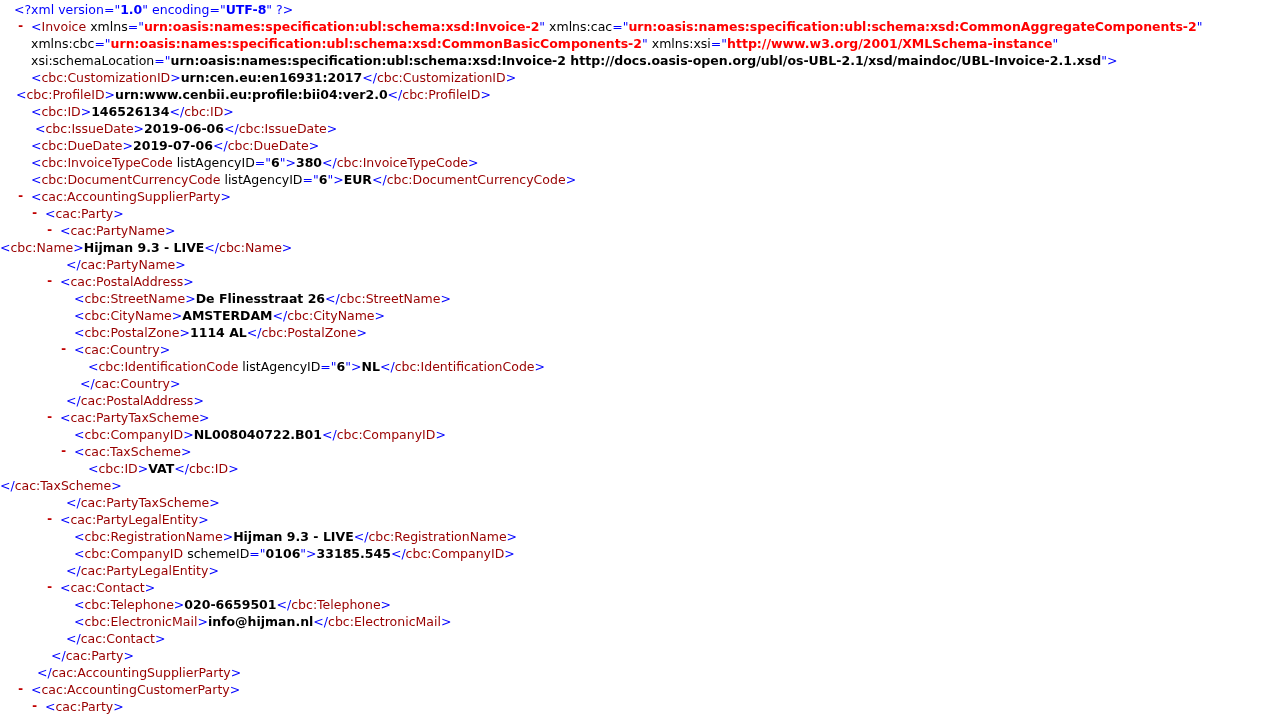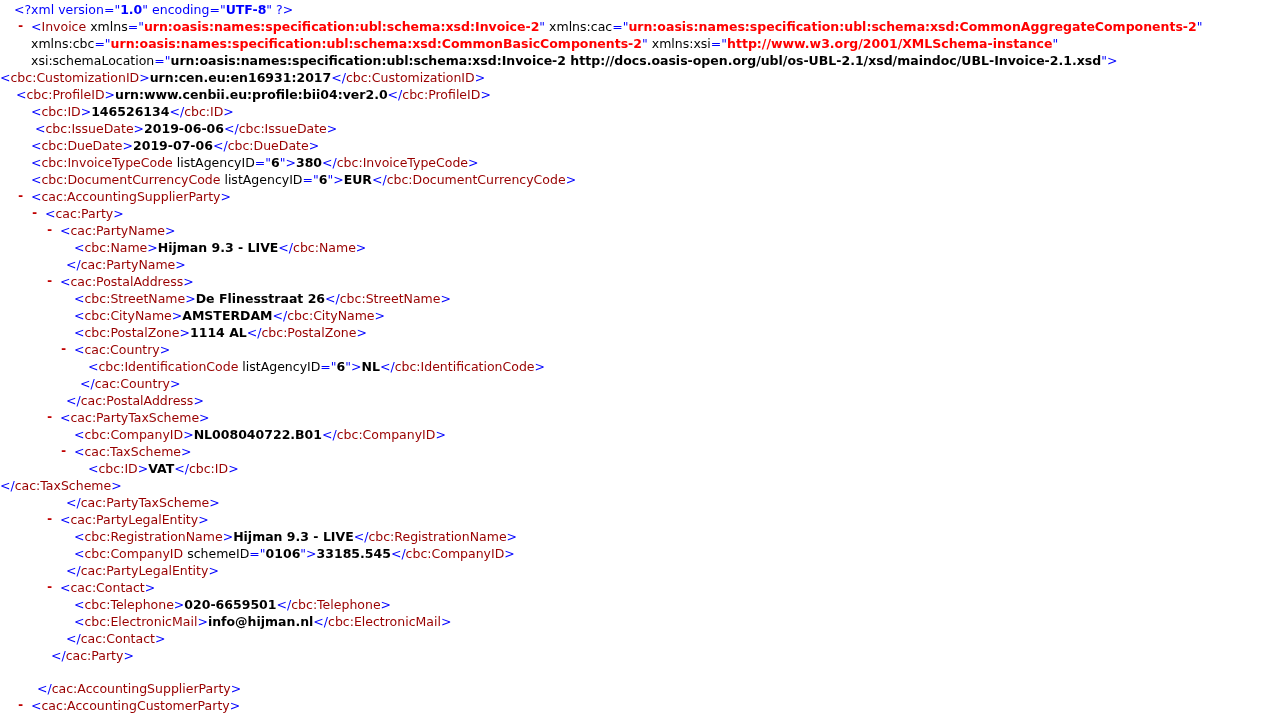--- a/index.html
+++ b/index.html
@@ -44,31 +44,31 @@
   .tk-pv { color: var(--pi-value, #0000ff); font-weight: bold; }
 </style>
 </head>
 <body style="background: rgb(255, 255, 255);">
 
 <div class="viewer">
     <div class="line" style="padding-left: 14px;"><span class="tk-m">&lt;?xml version="</span><span class="tk-pv">1.0</span><span class="tk-m">" encoding="</span><span class="tk-pv">UTF-8</span><span class="tk-m">" ?&gt;</span></div>
     <div class="line" style="padding-left: 31px;"><span class="marker" style="left: 17px;">-</span><span class="tk-m">&lt;</span><span class="tk-t">Invoice</span><span class="tk-a"> xmlns</span><span class="tk-m">="</span><span class="tk-nv">urn:oasis:names:specification:ubl:schema:xsd:Invoice-2</span><span class="tk-m">"</span><span class="tk-a"> xmlns:cac</span><span class="tk-m">="</span><span class="tk-nv">urn:oasis:names:specification:ubl:schema:xsd:CommonAggregateComponents-2</span><span class="tk-m">"</span></div>
     <div class="line" style="padding-left: 31px;"><span class="tk-a">xmlns:cbc</span><span class="tk-m">="</span><span class="tk-nv">urn:oasis:names:specification:ubl:schema:xsd:CommonBasicComponents-2</span><span class="tk-m">"</span><span class="tk-a"> xmlns:xsi</span><span class="tk-m">="</span><span class="tk-nv">http://www.w3.org/2001/XMLSchema-instance</span><span class="tk-m">"</span></div>
     <div class="line" style="padding-left: 31px;"><span class="tk-a">xsi:schemaLocation</span><span class="tk-m">="</span><span class="tk-v">urn:oasis:names:specification:ubl:schema:xsd:Invoice-2 http://docs.oasis-open.org/ubl/os-UBL-2.1/xsd/maindoc/UBL-Invoice-2.1.xsd</span><span class="tk-m">"&gt;</span></div>
-    <div class="line" style=""><span class="tk-m">&lt;</span><span class="tk-t">cbc:CustomizationID</span><span class="tk-m">&gt;</span><span class="tk-x">urn:cen.eu:en16931:2017</span><span class="tk-m">&lt;/</span><span class="tk-t">cbc:CustomizationID</span><span class="tk-m">&gt;</span></div>
+    <div class="line" style="padding-left: 31px;"><span class="tk-m">&lt;</span><span class="tk-t">cbc:CustomizationID</span><span class="tk-m">&gt;</span><span class="tk-x">urn:cen.eu:en16931:2017</span><span class="tk-m">&lt;/</span><span class="tk-t">cbc:CustomizationID</span><span class="tk-m">&gt;</span></div>
     <div class="line" style="padding-left: 16px;"><span class="tk-m">&lt;</span><span class="tk-t">cbc:ProfileID</span><span class="tk-m">&gt;</span><span class="tk-x">urn:www.cenbii.eu:profile:bii04:ver2.0</span><span class="tk-m">&lt;/</span><span class="tk-t">cbc:ProfileID</span><span class="tk-m">&gt;</span></div>
     <div class="line" style="padding-left: 31px;"><span class="tk-m">&lt;</span><span class="tk-t">cbc:ID</span><span class="tk-m">&gt;</span><span class="tk-x">146526134</span><span class="tk-m">&lt;/</span><span class="tk-t">cbc:ID</span><span class="tk-m">&gt;</span></div>
     <div class="line" style="padding-left: 35px;"><span class="tk-m">&lt;</span><span class="tk-t">cbc:IssueDate</span><span class="tk-m">&gt;</span><span class="tk-x">2019-06-06</span><span class="tk-m">&lt;/</span><span class="tk-t">cbc:IssueDate</span><span class="tk-m">&gt;</span></div>
     <div class="line" style="padding-left: 31px;"><span class="tk-m">&lt;</span><span class="tk-t">cbc:DueDate</span><span class="tk-m">&gt;</span><span class="tk-x">2019-07-06</span><span class="tk-m">&lt;/</span><span class="tk-t">cbc:DueDate</span><span class="tk-m">&gt;</span></div>
     <div class="line" style="padding-left: 31px;"><span class="tk-m">&lt;</span><span class="tk-t">cbc:InvoiceTypeCode</span><span class="tk-a"> listAgencyID</span><span class="tk-m">="</span><span class="tk-v">6</span><span class="tk-m">"&gt;</span><span class="tk-x">380</span><span class="tk-m">&lt;/</span><span class="tk-t">cbc:InvoiceTypeCode</span><span class="tk-m">&gt;</span></div>
     <div class="line" style="padding-left: 31px;"><span class="tk-m">&lt;</span><span class="tk-t">cbc:DocumentCurrencyCode</span><span class="tk-a"> listAgencyID</span><span class="tk-m">="</span><span class="tk-v">6</span><span class="tk-m">"&gt;</span><span class="tk-x">EUR</span><span class="tk-m">&lt;/</span><span class="tk-t">cbc:DocumentCurrencyCode</span><span class="tk-m">&gt;</span></div>
     <div class="line" style="padding-left: 31px;"><span class="marker" style="left: 17px;">-</span><span class="tk-m">&lt;</span><span class="tk-t">cac:AccountingSupplierParty</span><span class="tk-m">&gt;</span></div>
     <div class="line" style="padding-left: 45px;"><span class="marker" style="left: 31px;">-</span><span class="tk-m">&lt;</span><span class="tk-t">cac:Party</span><span class="tk-m">&gt;</span></div>
     <div class="line" style="padding-left: 60px;"><span class="marker" style="left: 46px;">-</span><span class="tk-m">&lt;</span><span class="tk-t">cac:PartyName</span><span class="tk-m">&gt;</span></div>
-    <div class="line" style="padding-left: 74px;"><span class="tk-m">&lt;</span><span class="tk-t">cbc:Name</span><span class="tk-m">&gt;</span><span class="tk-x">Hijman 9.3 - LIVE</span><span class="tk-m">&lt;/</span><span class="tk-t">cbc:Name</span><span class="tk-m">&gt;</span></div>
+    <div class="line" style=""><span class="tk-m">&lt;</span><span class="tk-t">cbc:Name</span><span class="tk-m">&gt;</span><span class="tk-x">Hijman 9.3 - LIVE</span><span class="tk-m">&lt;/</span><span class="tk-t">cbc:Name</span><span class="tk-m">&gt;</span></div>
     <div class="line" style="padding-left: 66px;"><span class="tk-m">&lt;/</span><span class="tk-t">cac:PartyName</span><span class="tk-m">&gt;</span></div>
     <div class="line" style="padding-left: 60px;"><span class="marker" style="left: 46px;">-</span><span class="tk-m">&lt;</span><span class="tk-t">cac:PostalAddress</span><span class="tk-m">&gt;</span></div>
     <div class="line" style="padding-left: 74px;"><span class="tk-m">&lt;</span><span class="tk-t">cbc:StreetName</span><span class="tk-m">&gt;</span><span class="tk-x">De Flinesstraat 26</span><span class="tk-m">&lt;/</span><span class="tk-t">cbc:StreetName</span><span class="tk-m">&gt;</span></div>
     <div class="line" style="padding-left: 74px;"><span class="tk-m">&lt;</span><span class="tk-t">cbc:CityName</span><span class="tk-m">&gt;</span><span class="tk-x">AMSTERDAM</span><span class="tk-m">&lt;/</span><span class="tk-t">cbc:CityName</span><span class="tk-m">&gt;</span></div>
     <div class="line" style="padding-left: 74px;"><span class="tk-m">&lt;</span><span class="tk-t">cbc:PostalZone</span><span class="tk-m">&gt;</span><span class="tk-x">1114 AL</span><span class="tk-m">&lt;/</span><span class="tk-t">cbc:PostalZone</span><span class="tk-m">&gt;</span></div>
     <div class="line" style="padding-left: 74px;"><span class="marker" style="left: 60px;">-</span><span class="tk-m">&lt;</span><span class="tk-t">cac:Country</span><span class="tk-m">&gt;</span></div>
     <div class="line" style="padding-left: 88px;"><span class="tk-m">&lt;</span><span class="tk-t">cbc:IdentificationCode</span><span class="tk-a"> listAgencyID</span><span class="tk-m">="</span><span class="tk-v">6</span><span class="tk-m">"&gt;</span><span class="tk-x">NL</span><span class="tk-m">&lt;/</span><span class="tk-t">cbc:IdentificationCode</span><span class="tk-m">&gt;</span></div>
     <div class="line" style="padding-left: 80px;"><span class="tk-m">&lt;/</span><span class="tk-t">cac:Country</span><span class="tk-m">&gt;</span></div>
     <div class="line" style="padding-left: 66px;"><span class="tk-m">&lt;/</span><span class="tk-t">cac:PostalAddress</span><span class="tk-m">&gt;</span></div>
     <div class="line" style="padding-left: 60px;"><span class="marker" style="left: 46px;">-</span><span class="tk-m">&lt;</span><span class="tk-t">cac:PartyTaxScheme</span><span class="tk-m">&gt;</span></div>
@@ -79,16 +79,16 @@
     <div class="line" style="padding-left: 66px;"><span class="tk-m">&lt;/</span><span class="tk-t">cac:PartyTaxScheme</span><span class="tk-m">&gt;</span></div>
     <div class="line" style="padding-left: 60px;"><span class="marker" style="left: 46px;">-</span><span class="tk-m">&lt;</span><span class="tk-t">cac:PartyLegalEntity</span><span class="tk-m">&gt;</span></div>
     <div class="line" style="padding-left: 74px;"><span class="tk-m">&lt;</span><span class="tk-t">cbc:RegistrationName</span><span class="tk-m">&gt;</span><span class="tk-x">Hijman 9.3 - LIVE</span><span class="tk-m">&lt;/</span><span class="tk-t">cbc:RegistrationName</span><span class="tk-m">&gt;</span></div>
     <div class="line" style="padding-left: 74px;"><span class="tk-m">&lt;</span><span class="tk-t">cbc:CompanyID</span><span class="tk-a"> schemeID</span><span class="tk-m">="</span><span class="tk-v">0106</span><span class="tk-m">"&gt;</span><span class="tk-x">33185.545</span><span class="tk-m">&lt;/</span><span class="tk-t">cbc:CompanyID</span><span class="tk-m">&gt;</span></div>
     <div class="line" style="padding-left: 66px;"><span class="tk-m">&lt;/</span><span class="tk-t">cac:PartyLegalEntity</span><span class="tk-m">&gt;</span></div>
     <div class="line" style="padding-left: 60px;"><span class="marker" style="left: 46px;">-</span><span class="tk-m">&lt;</span><span class="tk-t">cac:Contact</span><span class="tk-m">&gt;</span></div>
     <div class="line" style="padding-left: 74px;"><span class="tk-m">&lt;</span><span class="tk-t">cbc:Telephone</span><span class="tk-m">&gt;</span><span class="tk-x">020-6659501</span><span class="tk-m">&lt;/</span><span class="tk-t">cbc:Telephone</span><span class="tk-m">&gt;</span></div>
     <div class="line" style="padding-left: 74px;"><span class="tk-m">&lt;</span><span class="tk-t">cbc:ElectronicMail</span><span class="tk-m">&gt;</span><span class="tk-x">info@hijman.nl</span><span class="tk-m">&lt;/</span><span class="tk-t">cbc:ElectronicMail</span><span class="tk-m">&gt;</span></div>
     <div class="line" style="padding-left: 66px;"><span class="tk-m">&lt;/</span><span class="tk-t">cac:Contact</span><span class="tk-m">&gt;</span></div>
     <div class="line" style="padding-left: 51px;"><span class="tk-m">&lt;/</span><span class="tk-t">cac:Party</span><span class="tk-m">&gt;</span></div>
-    <div class="line" style="padding-left: 37px; margin-top: 16px;"><span class="tk-m">&lt;/</span><span class="tk-t">cac:AccountingSupplierParty</span><span class="tk-m">&gt;</span></div>
+    <div class="line" style="padding-left: 37px;"><span class="tk-m">&lt;/</span><span class="tk-t">cac:AccountingSupplierParty</span><span class="tk-m">&gt;</span></div>
     <div class="line" style="padding-left: 31px;"><span class="marker" style="left: 17px;">-</span><span class="tk-m">&lt;</span><span class="tk-t">cac:AccountingCustomerParty</span><span class="tk-m">&gt;</span></div>
     <div class="line" style="padding-left: 45px;"><span class="marker" style="left: 31px;">-</span><span class="tk-m">&lt;</span><span class="tk-t">cac:Party</span><span class="tk-m">&gt;</span></div>
   </div>
 
 </body></html>

